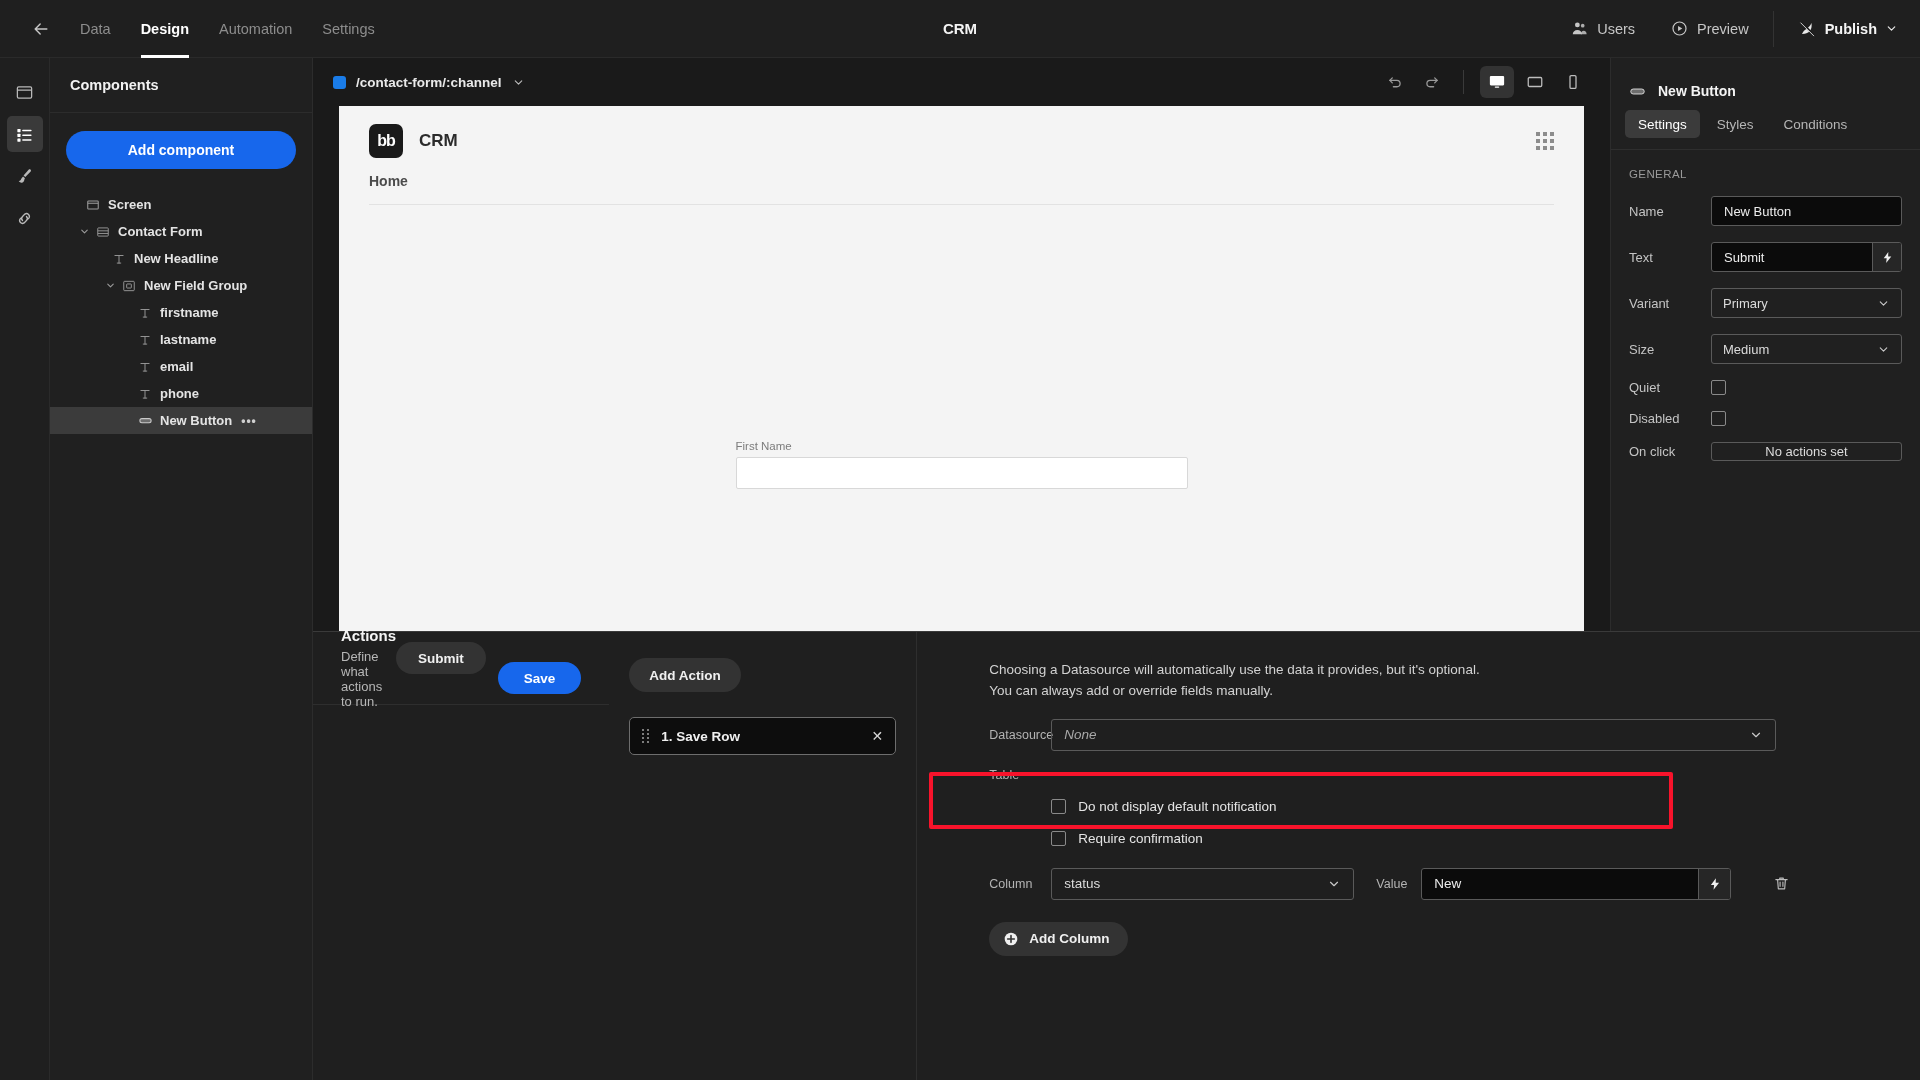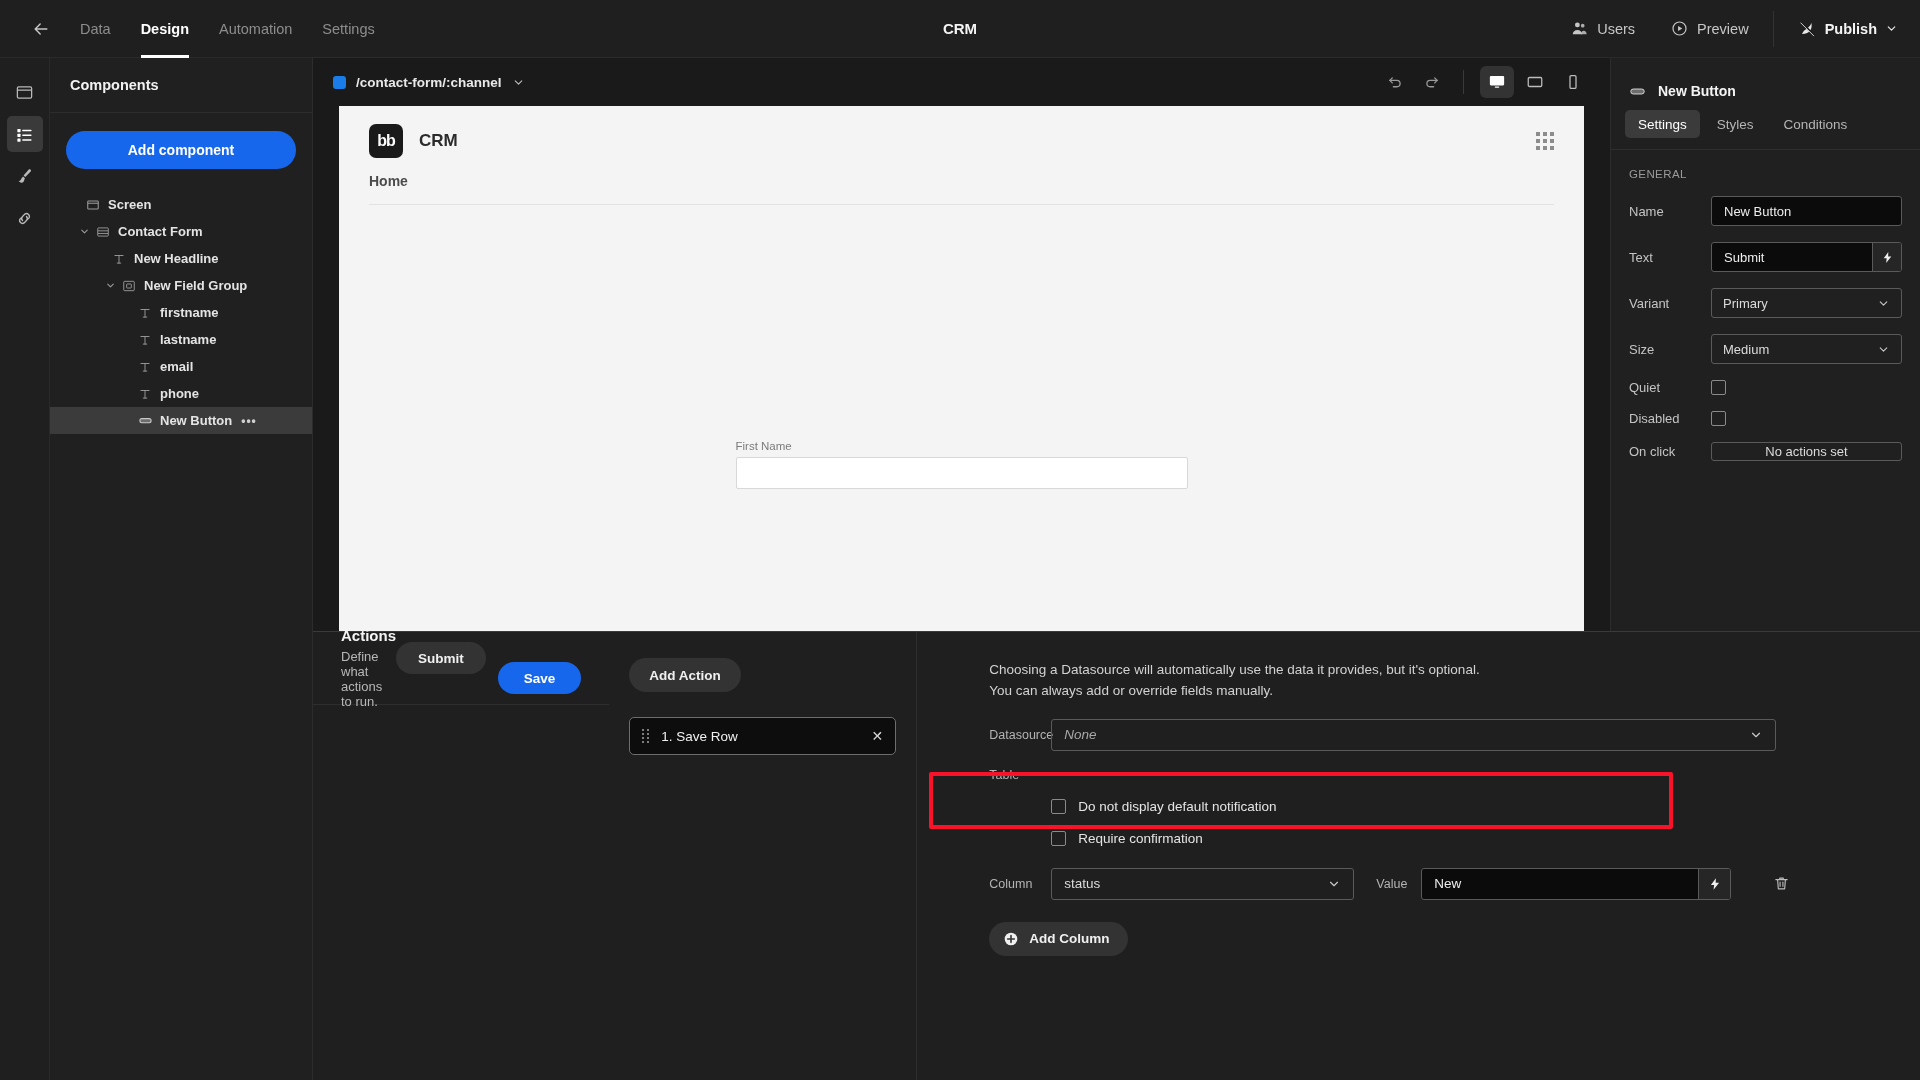--- a/index.html
+++ b/index.html
@@ -160,21 +160,21 @@
     background: #333333; color: #f0f0f0; font-size: 13.5px; font-weight: bold;
     font-family: inherit; cursor: pointer;
   }
   .action-item {
     margin-top: 25px; height: 38px; background: #0d0d0d;
     border: 1px solid #6d6d6d; border-radius: 5px;
     display: flex; align-items: center; padding: 0 12px; cursor: pointer;
   }
   .grip { display: grid; grid-template-columns: repeat(2, 2px); gap: 2px 3px; margin-right: 12px; }
   .grip i { width: 2px; height: 2px; background: #7c7c7c; display: block; }
-  .action-name { font-size: 13.5px; font-weight: normal; color: #f0f0f0; }
+  .action-name { font-size: 13.5px; font-weight: bold; color: #f0f0f0; }
   .action-x { margin-left: auto; color: #d6d6d6; font-size: 14px; cursor: pointer; }
 
   .action-detail { flex: 1; min-width: 0; padding: 28px 0 0 72px; position: relative; }
   .hint { font-size: 13.5px; color: #d2d2d2; line-height: 1.55; }
   .frow { display: flex; align-items: center; margin-top: 17px; }
   .frow-label { width: 62px; flex: 0 0 62px; font-size: 12.5px; color: #b4b4b4; }
   .fselect {
     flex: 1; max-width: 725px; height: 32px; background: transparent;
     border: 1px solid #5a5a5a; border-radius: 3px;
     display: flex; align-items: center; padding: 0 12px;

